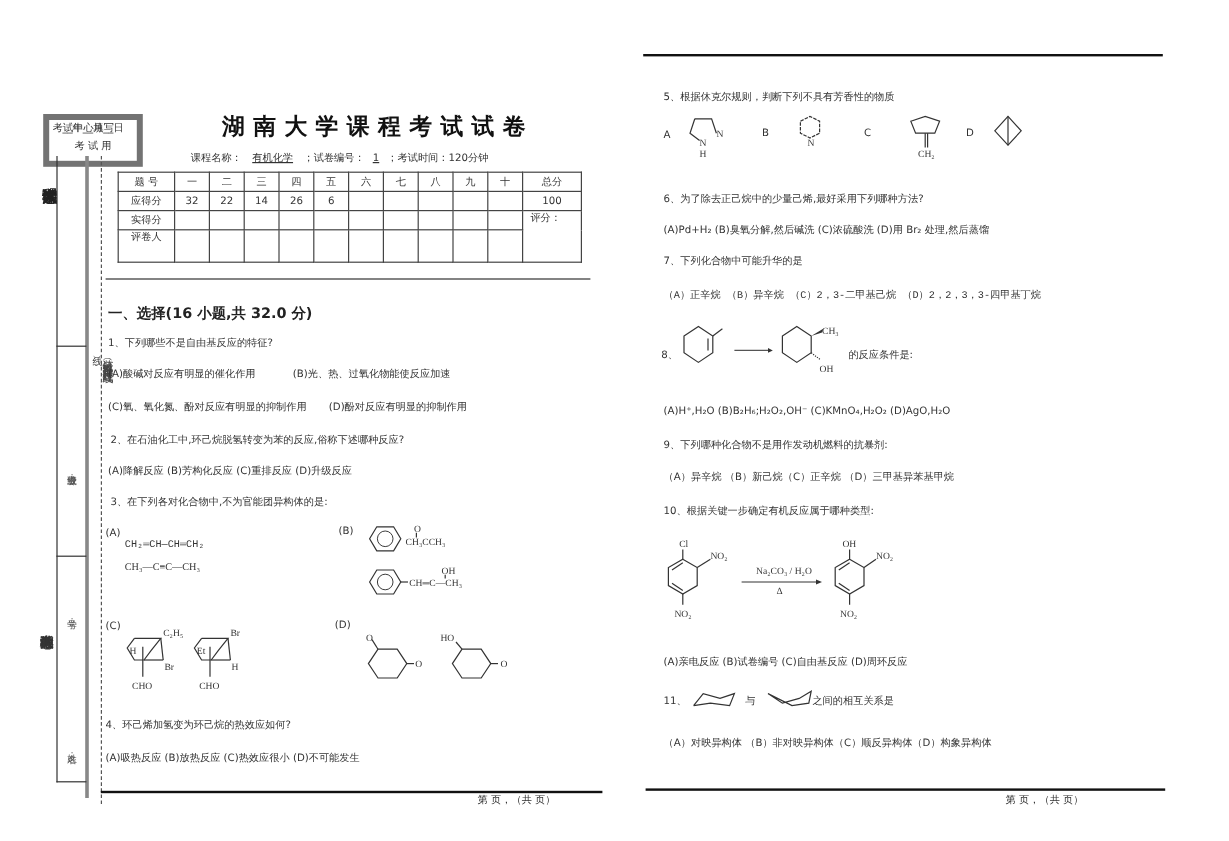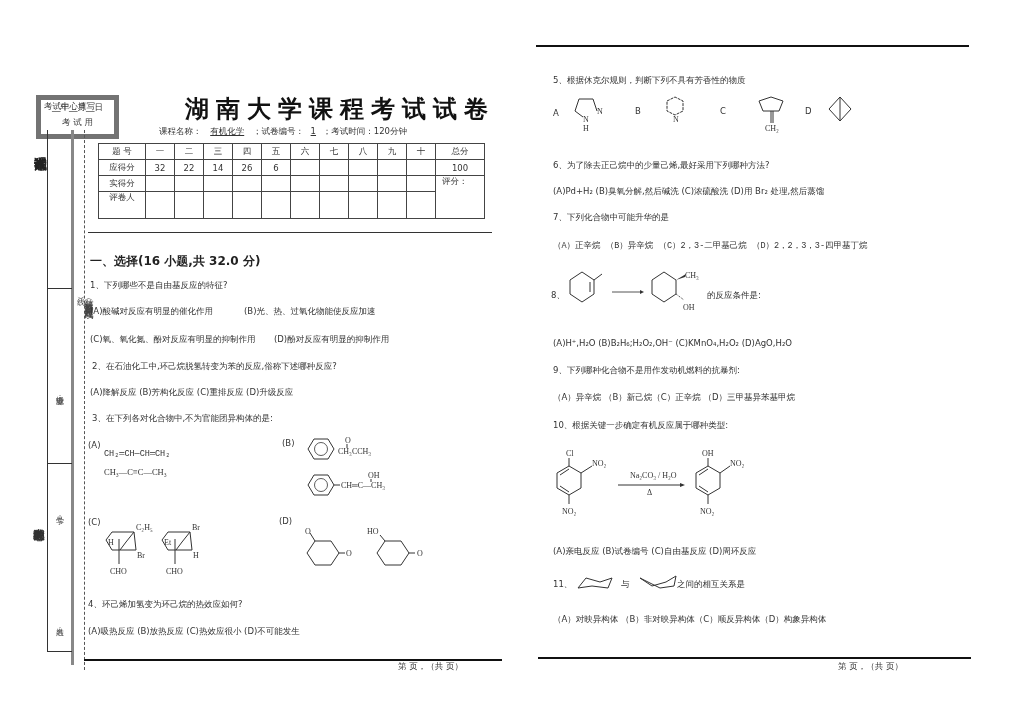--- a/index.html
+++ b/index.html
@@ -4,21 +4,21 @@
 <style>
   html,body{margin:0;padding:0;background:#fff;}
   body{width:1024px;height:701px;position:relative;overflow:hidden;font-family:"DejaVu Sans","Liberation Sans",sans-serif;color:#222;}
   .abs{position:absolute;}
   .t{font-size:8.5px;color:#333;white-space:nowrap;}
   .vtext{writing-mode:vertical-rl;text-orientation:upright;letter-spacing:0;}
   
   .exam-box{left:36px;top:95px;width:73px;height:34px;border:5px solid #737373;font-size:8.5px;text-align:center;line-height:15px;color:#333;}
   .vline{background:#333;width:1px;}
   .dash{border-left:1px dashed #555;width:0;}
-  .title{left:185px;top:93px;font-family:"DejaVu Serif","Liberation Serif",serif;font-size:24px;font-weight:bold;letter-spacing:7px;color:#111;}
+  .title{left:185px;top:93px;font-family:"DejaVu Serif","Liberation Serif",serif;font-size:19px;font-weight:bold;letter-spacing:7px;color:#111;}
   table.score{position:absolute;left:98px;top:143px;border-collapse:collapse;font-size:8.5px;color:#333;}
   table.score td{border:1px solid #444;height:15px;text-align:center;padding:0;}
   .hr{height:2px;background:#111;}
   .hr1{height:1px;background:#222;}
   svg{position:absolute;overflow:visible;}
   svg text{font-family:"Liberation Serif","DejaVu Serif",serif;font-size:8px;fill:#333;}
 </style>
 </head>
 <body>
 

